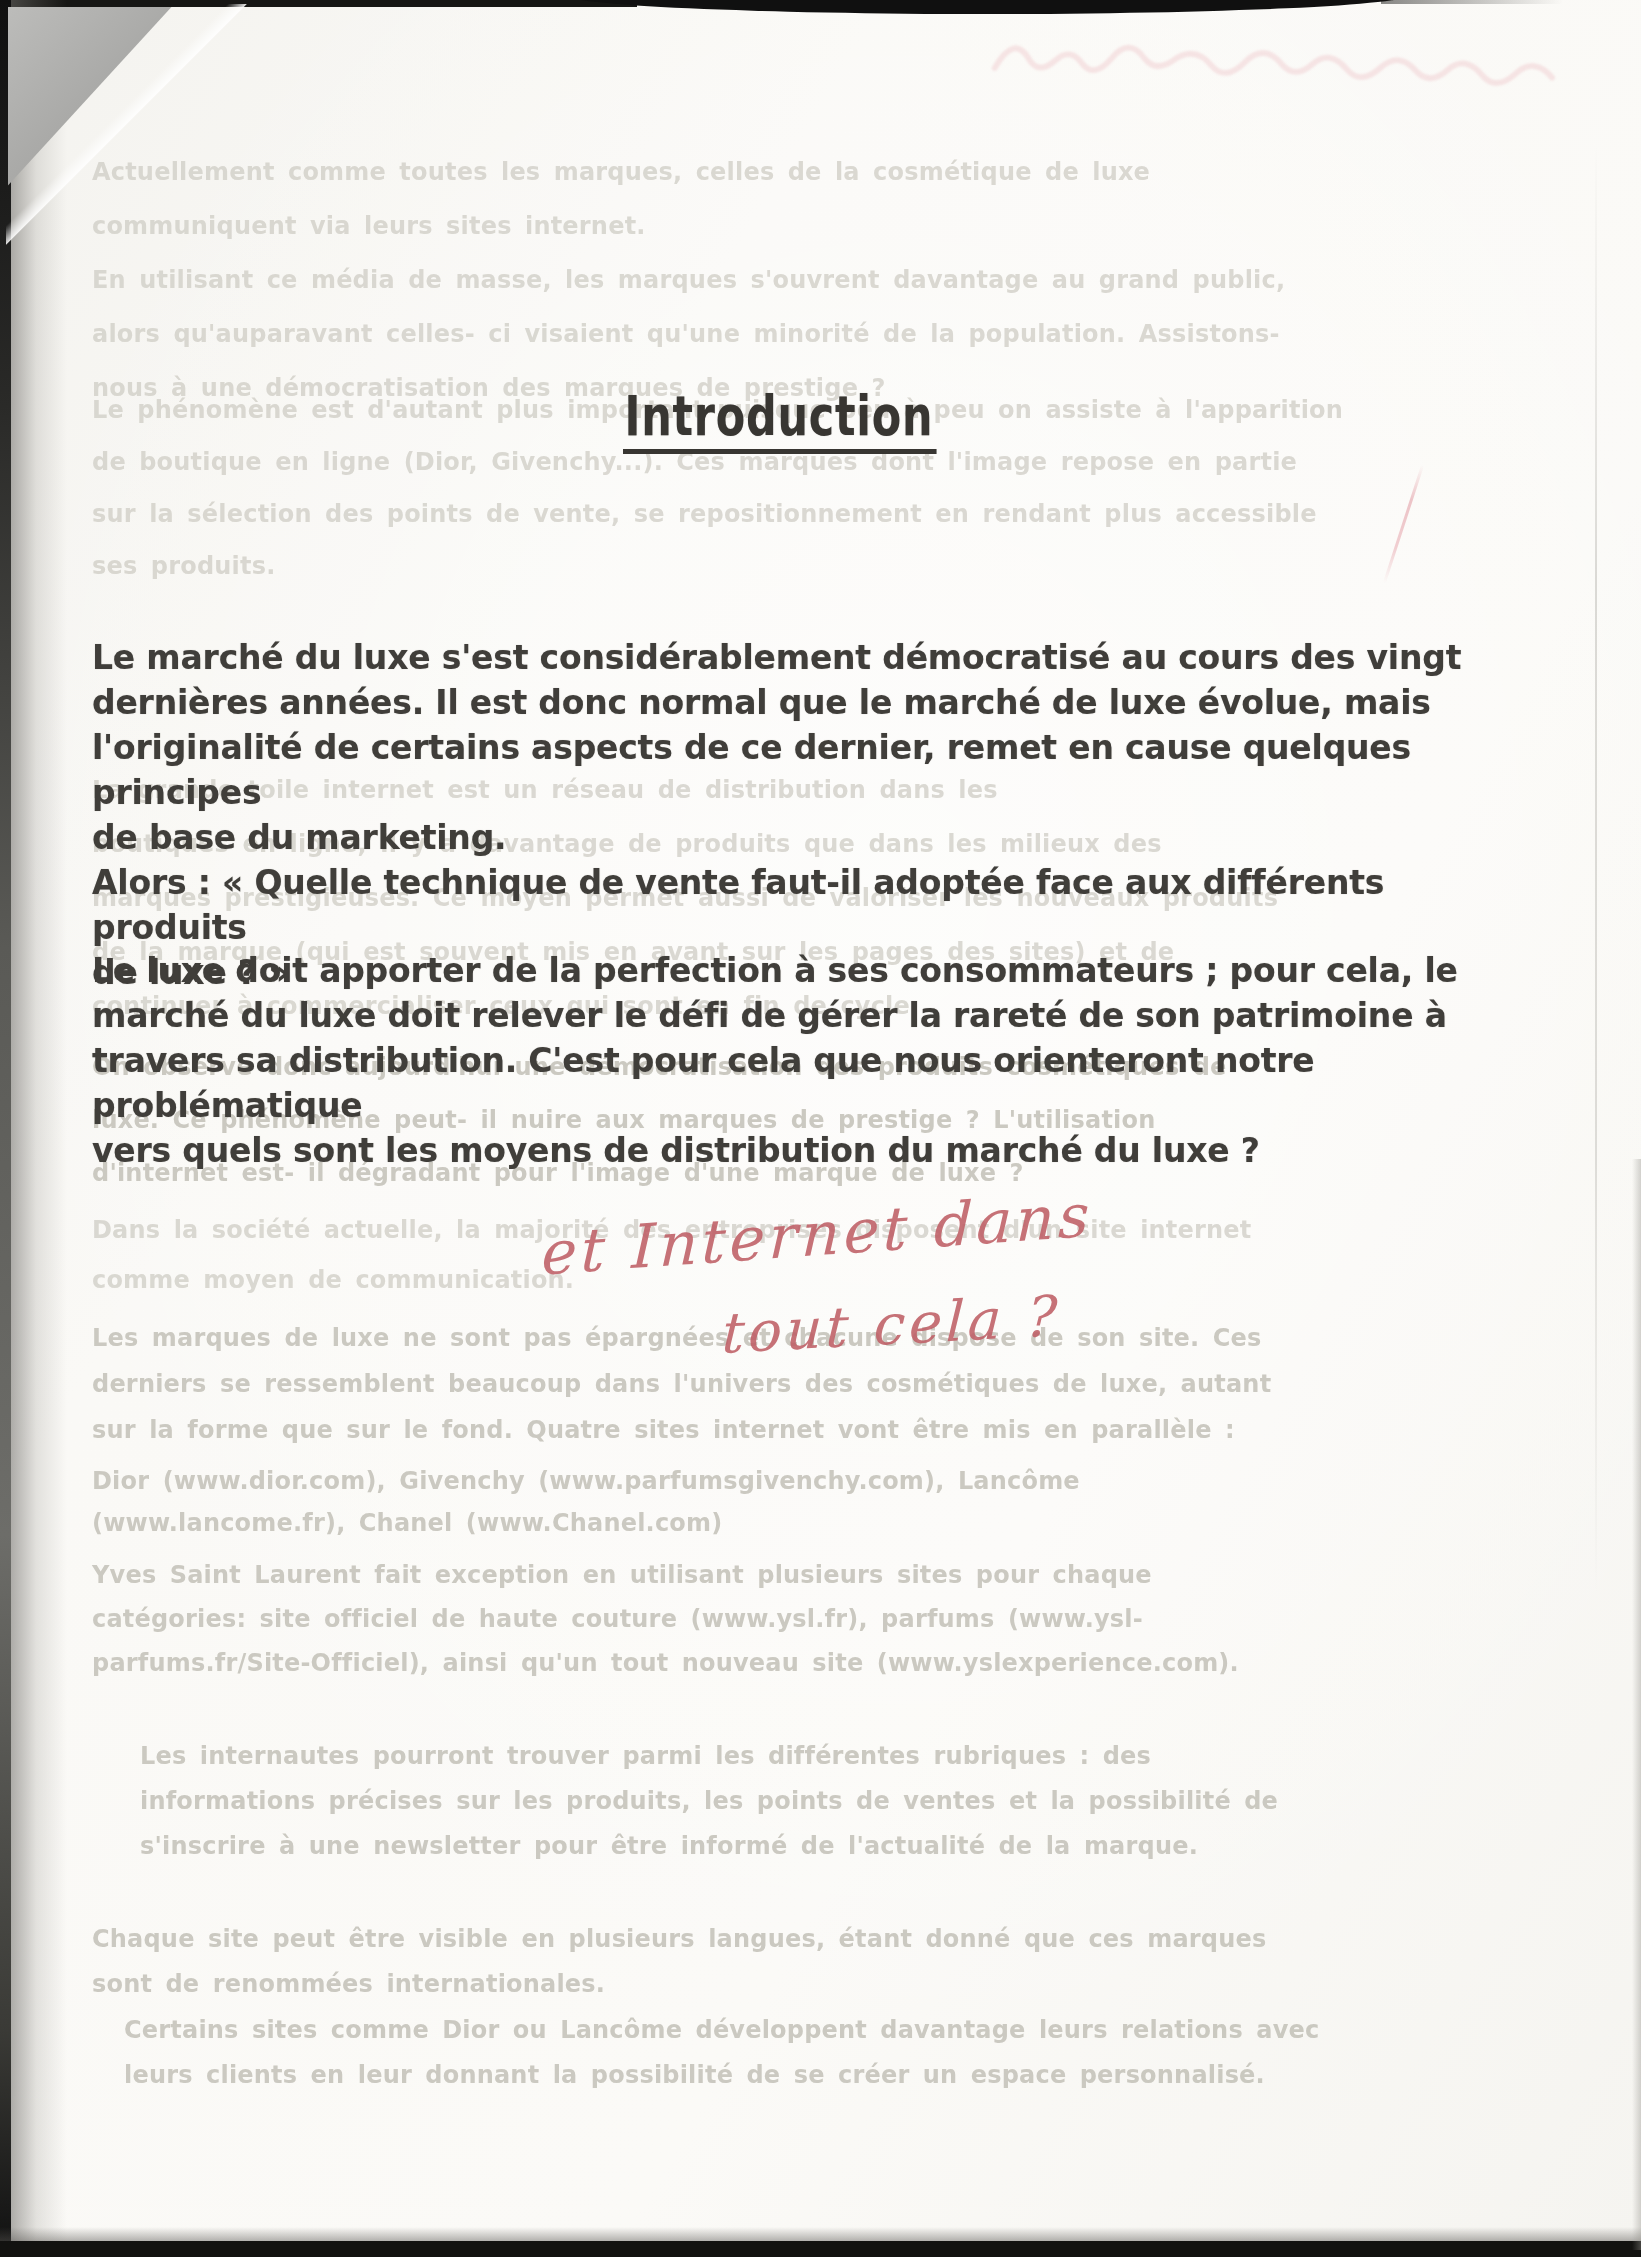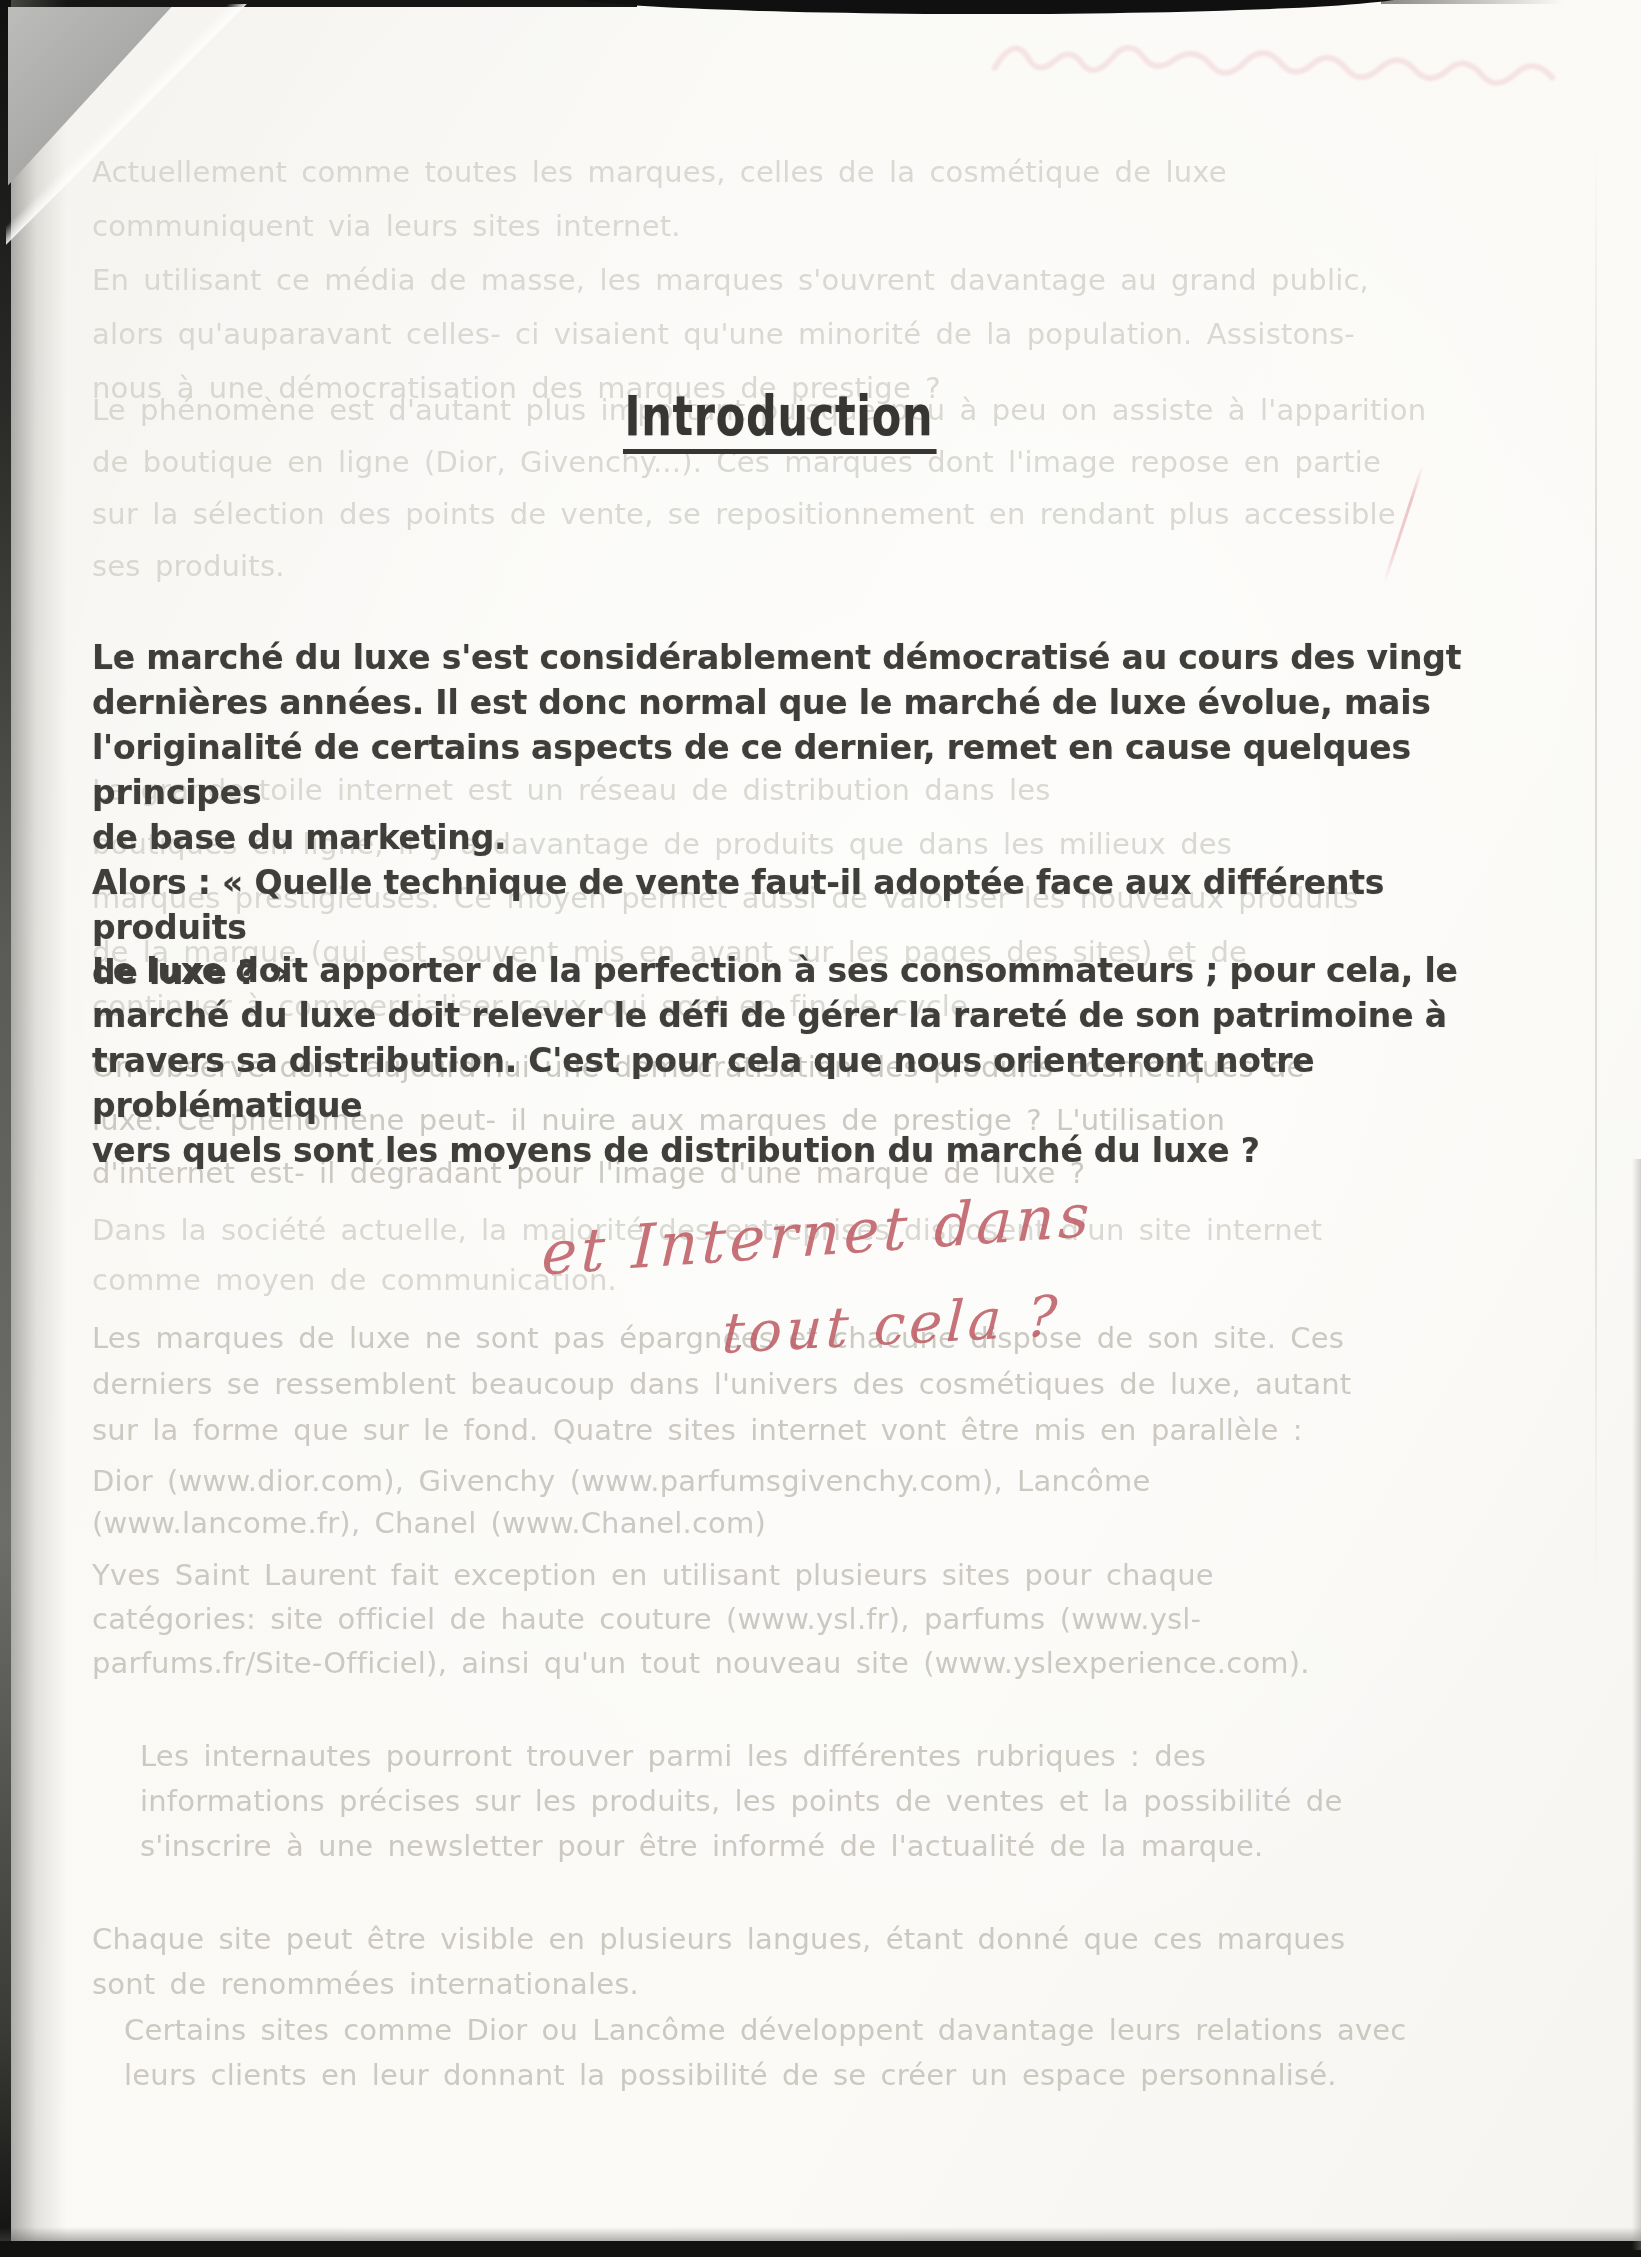--- a/index.html
+++ b/index.html
@@ -32,21 +32,21 @@
     clip-path:polygon(0 0,100% 0,0 100%);pointer-events:none;}
   .crease-right{position:absolute;left:1595px;top:145px;width:1.9px;height:1448px;
     background:linear-gradient(rgba(178,176,170,0),rgba(178,176,170,.45) 30%,rgba(178,176,170,.4) 70%,rgba(178,176,170,0));}
   .edge-right-soft{position:absolute;right:0;top:1159px;width:8.7px;height:1091px;
     background:linear-gradient(to left,rgba(150,148,142,.4),rgba(150,148,142,0));}
   .pink-mark{position:absolute;left:1402px;top:462px;width:2.9px;height:124px;
     background:linear-gradient(rgba(232,178,184,0),#e9b6bb 30%,#eec3c7 70%,rgba(232,178,184,0));
     transform:rotate(18deg);border-radius:2.9px;opacity:.8;}
   .pink-ghost{position:absolute;left:985px;top:9.7px;width:599px;height:87px;opacity:.5;filter:blur(1px);}
   
-  .ghost{position:absolute;left:92px;width:1429px;font-size:29px;font-weight:400;
+  .ghost{position:absolute;left:92px;width:1429px;font-size:24px;font-weight:700;
     word-spacing:4.8px;letter-spacing:0.2px;}
   .ghost-light{color:#cfcdc5;opacity:.75;}
   .ghost-mid{color:#c3c1b8;opacity:.85;}
   
   .ink{position:absolute;left:92px;width:1429px;color:#403e3a;font-size:33px;
     font-weight:700;line-height:45px;letter-spacing:-0.2px;
     text-shadow:0 0 1px rgba(64,62,58,.35);}
   .title{position:absolute;left:623px;top:384px;color:#383632;font-size:55px;font-weight:700;
     letter-spacing:1px;border-bottom:5.8px solid #383632;padding:0 3.9px 1px 1.9px;
     transform:scaleX(.78);transform-origin:left top;

